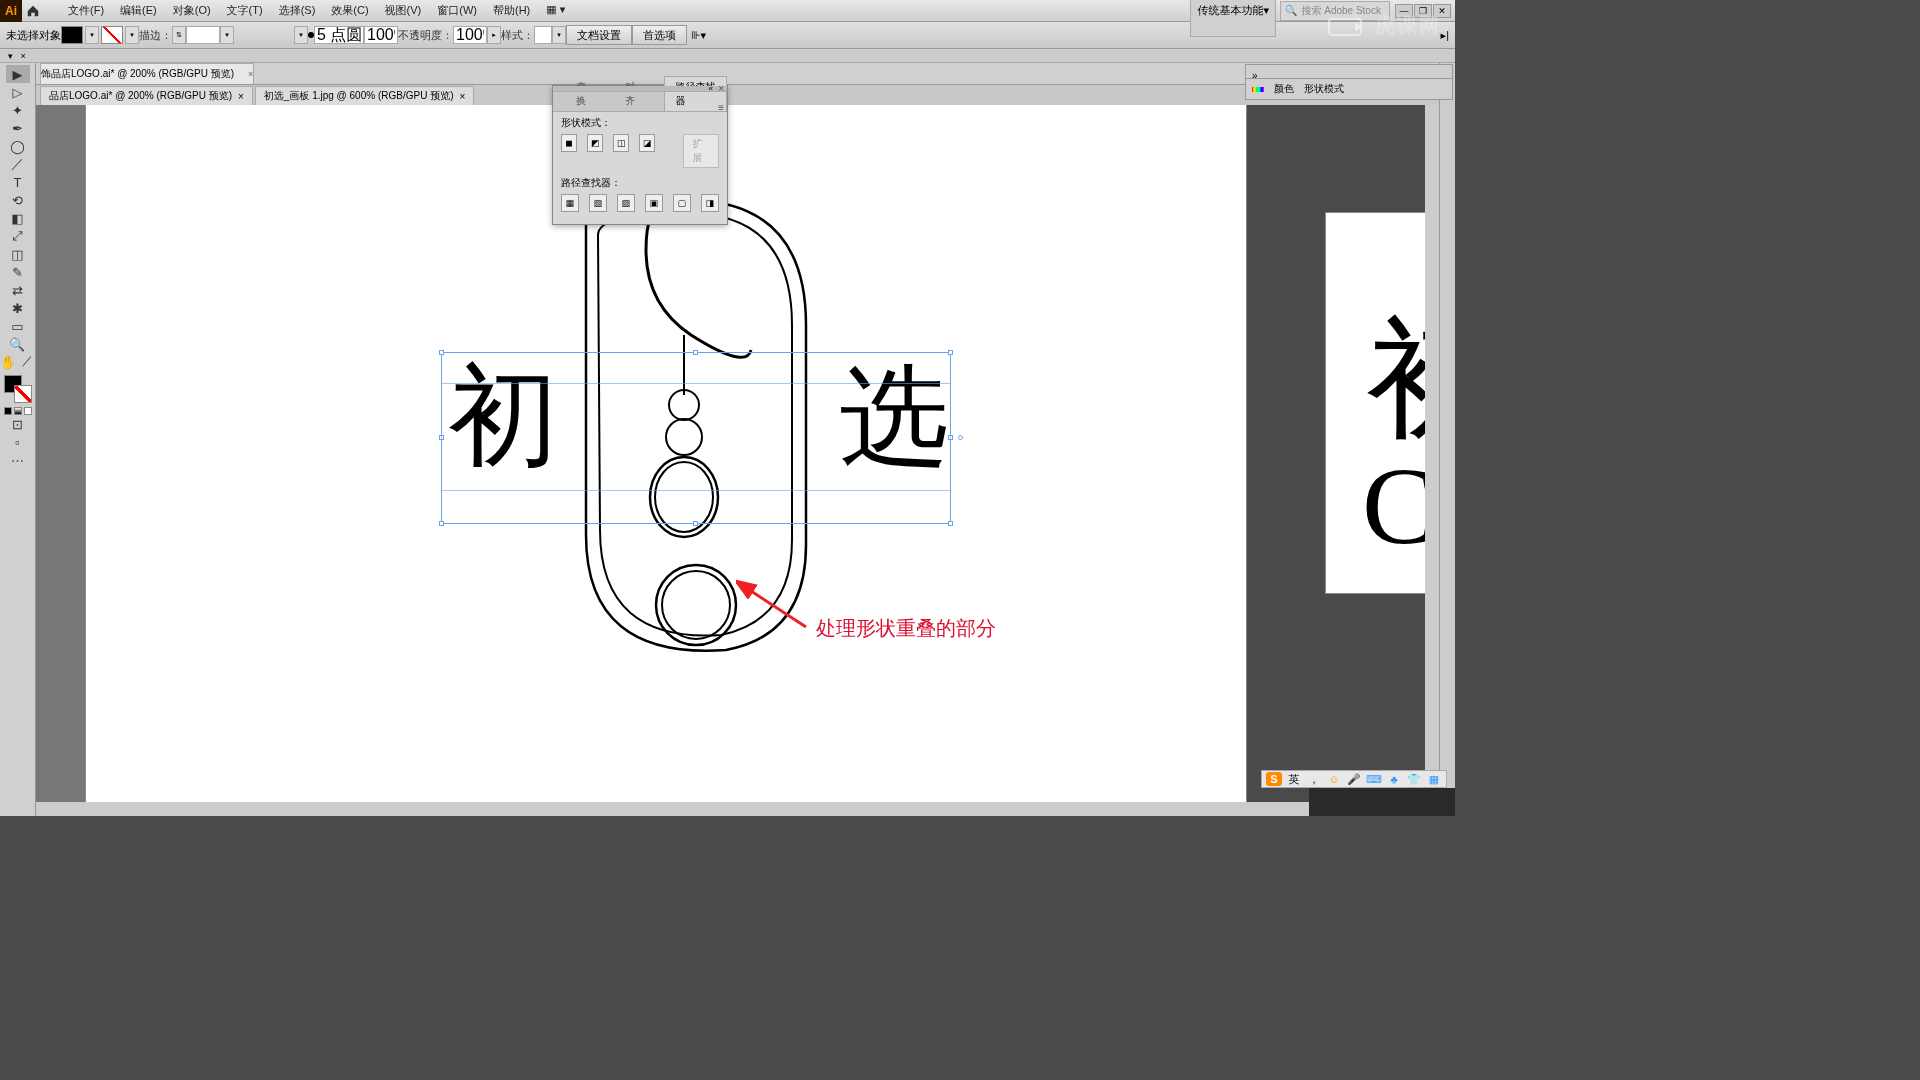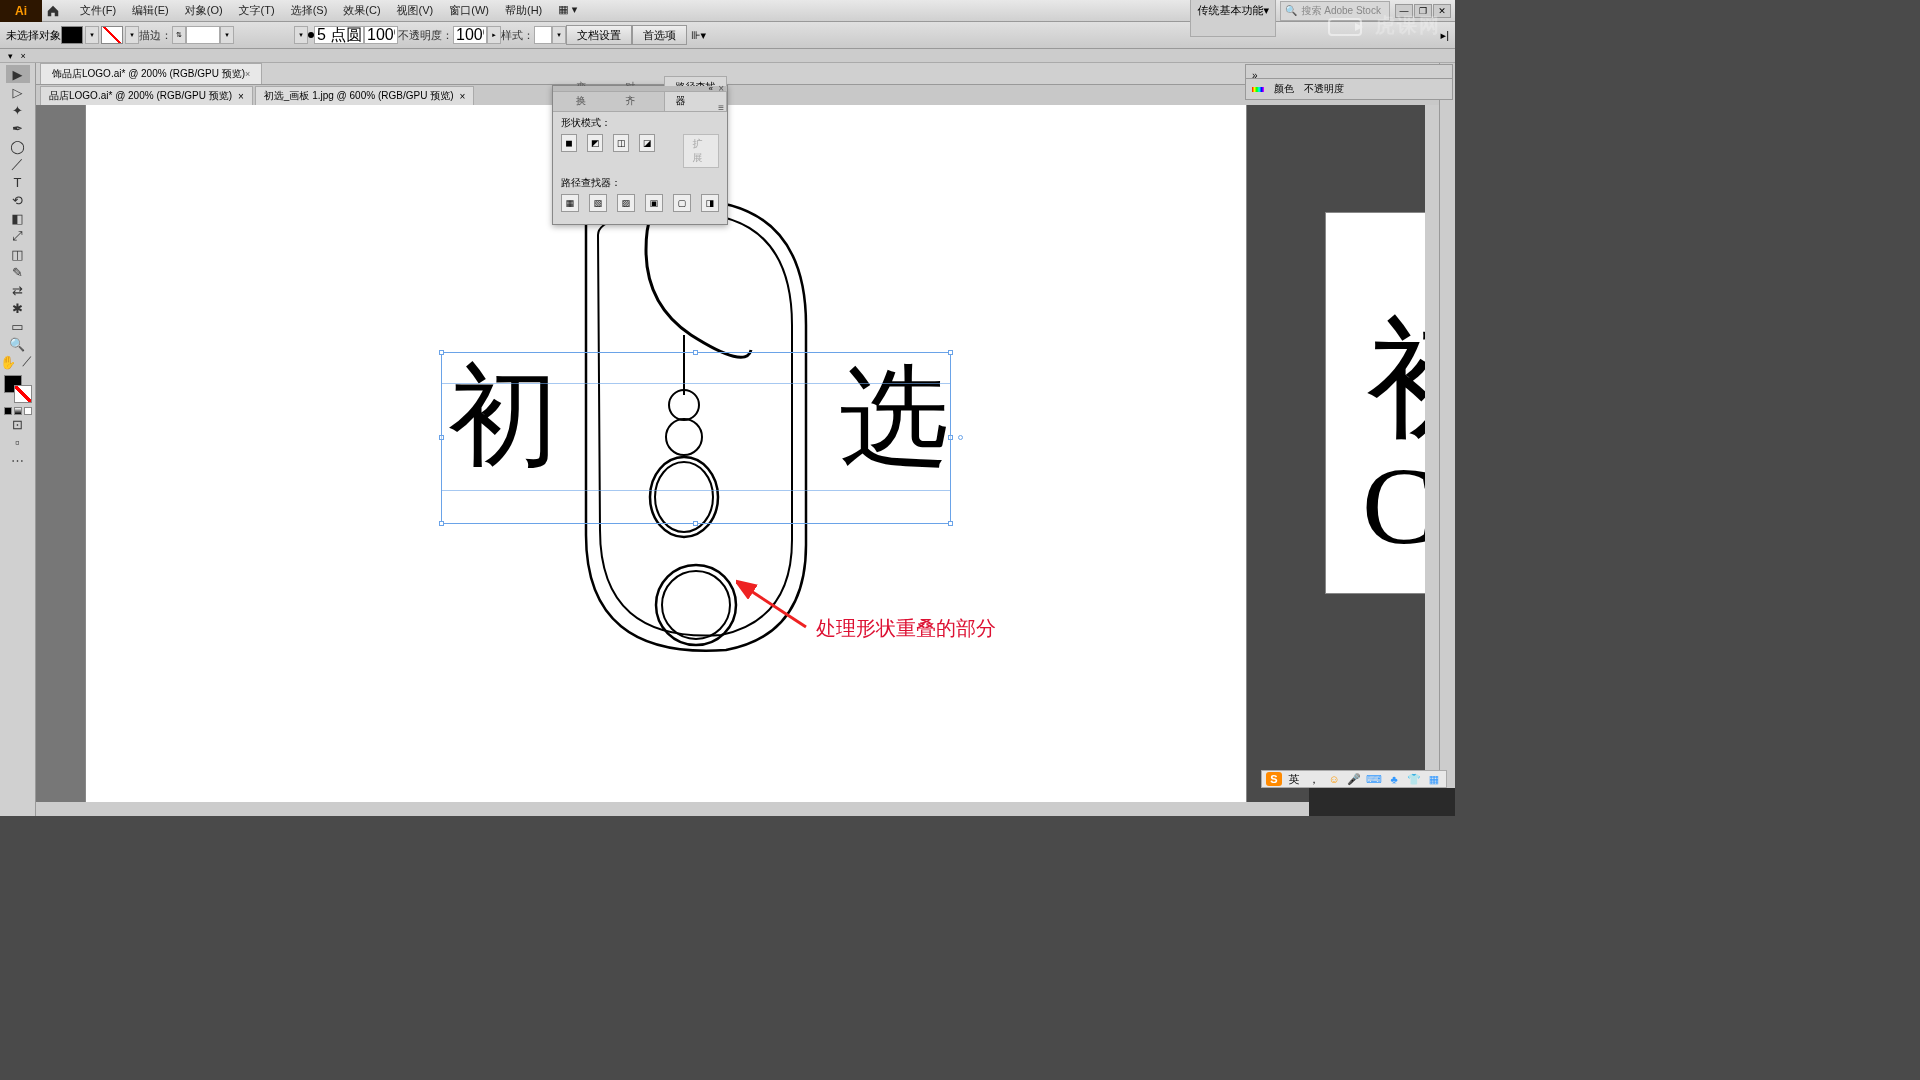--- a/index.html
+++ b/index.html
@@ -1,22 +1,22 @@
 <!DOCTYPE html>
 <html><head>
 <meta charset="utf-8">
 <style>
 * { margin: 0; padding: 0; box-sizing: border-box; font-family: "Microsoft YaHei", sans-serif; }
 body { width: 1455px; height: 816px; background: #4a4a4a; overflow: hidden; position: relative; font-size: 11px; }
 
 
 .menubar { height: 22px; background: linear-gradient(#e8e8e8, #d0d0d0); display: flex; align-items: center; border-bottom: 1px solid #999; }
-.ai-logo { width: 42px; height: 22px; background: #2d1600; color: #ff9a00; display: flex; align-items: center; justify-content: center; font-weight: bold; font-size: 12px; }
+.ai-logo { width: 22px; height: 22px; background: #2d1600; color: #ff9a00; display: flex; align-items: center; justify-content: center; font-weight: bold; font-size: 12px; }
 .home-btn { width: 22px; height: 22px; display: flex; align-items: center; justify-content: center; cursor: pointer; }
-.menu-items { display: flex; margin-left: 8px; }
+.menu-items { display: flex; margin-left: 16px; }
 .menu-item { padding: 0 8px; font-size: 11px; color: #222; cursor: pointer; }
 .menu-right { margin-left: auto; display: flex; align-items: center; gap: 4px; padding-right: 4px; }
 .workspace-dd { background: #d0d0d0; padding: 18px 6px; font-size: 11px; border: 1px solid #aaa; display: flex; align-items: center; gap: 0; }
 .search-box { background: #d8d8d8; border: 1px solid #aaa; padding: 2px 4px; font-size: 10px; color: #888; width: 110px; display: flex; align-items: center; gap: 4px; }
 .win-controls { display: flex; }
 .win-btn { width: 18px; height: 14px; background: #ccc; border: 1px solid #999; margin-left: 1px; display: flex; align-items: center; justify-content: center; font-size: 9px; }
 
 
 .controlbar { height: 27px; background: linear-gradient(#e0e0e0, #cacaca); display: flex; align-items: center; border-bottom: 1px solid #999; padding: 0 6px; font-size: 11px; }
 .fill-stroke-mini { display: flex; gap: 2px; }
@@ -41,21 +41,21 @@
 .tool.active { background: #aaa; }
 .tool-pair { display: flex; justify-content: center; gap: 2px; }
 .fill-stroke-box { width: 28px; height: 28px; margin: 4px auto; position: relative; }
 .fs-fill { position: absolute; top: 0; left: 0; width: 18px; height: 18px; background: #000; border: 1px solid #888; }
 .fs-nofill { position: absolute; bottom: 0; right: 0; width: 18px; height: 18px; background: #fff; border: 1px solid #888; }
 .fs-nofill::after { content: ""; position: absolute; inset: 0; background: linear-gradient(45deg, transparent 42%, red 42%, red 58%, transparent 58%); }
 
 
 .docarea { flex: 1; background: #4a4a4a; position: relative; overflow: hidden; }
 .doc-tabs { height: 22px; background: #d0d0d0; display: flex; align-items: end; padding-left: 4px; border-bottom: 1px solid #999; }
-.doc-tab { background: #e8e8e8; padding: 3px 11px; font-size: 10px; border: 1px solid #aaa; border-bottom: none; margin-right: 2px; display: flex; align-items: center; gap: 0; }
+.doc-tab { background: #e8e8e8; padding: 3px 0; font-size: 10px; border: 1px solid #aaa; border-bottom: none; margin-right: 2px; display: flex; align-items: center; gap: 14px; }
 .doc-tab .x { font-size: 9px; color: #666; }
 .doc-tabs2 { height: 20px; background: #c8c8c8; display: flex; align-items: end; padding-left: 4px; }
 .doc-tab2 { background: #ddd; padding: 2px 8px; font-size: 10px; border: 1px solid #aaa; border-bottom: none; margin-right: 2px; display: flex; align-items: center; gap: 6px; }
 .doc-window-ctrl { position: absolute; right: 0; top: 0; display: flex; height: 22px; }
 .dw-btn { width: 18px; height: 14px; background: #ccc; border: 1px solid #999; margin: 1px; display: flex; align-items: center; justify-content: center; font-size: 8px; }
 
 .canvas-wrap { position: absolute; top: 42px; bottom: 14px; left: 0; right: 14px; background: #4a4a4a; overflow: hidden; }
 .artboard1 { position: absolute; left: 50px; top: 0; width: 1160px; height: 720px; background: #fff; box-shadow: 0 0 0 1px #888; }
 .artboard2 { position: absolute; left: 1290px; top: 108px; width: 360px; height: 380px; background: #fff; box-shadow: 0 0 0 1px #888; }
 .dim-strip { position: absolute; left: 0; top: 0; bottom: 0; width: 50px; background: #777; }
@@ -324,21 +324,21 @@
     </div>
   </div>
 </div>
 
 <div class="collapsed-panel" style="top:64px">
   <span>»</span>
 </div>
 <div class="collapsed-panel" style="top:78px">
   <div class="cp-strip"></div>
   <span>颜色</span>
-  <span>不透明度</span>
+  <span>形状模式</span>
 </div>
 
 <div class="ime-bar">
   <div class="ime-item sogou">S</div>
   <div class="ime-item">英</div>
   <div class="ime-item">，</div>
   <div class="ime-item" style="color:#f90">☺</div>
   <div class="ime-item" style="color:#39f">🎤</div>
   <div class="ime-item" style="color:#39f">⌨</div>
   <div class="ime-item" style="color:#39f">♣</div>

